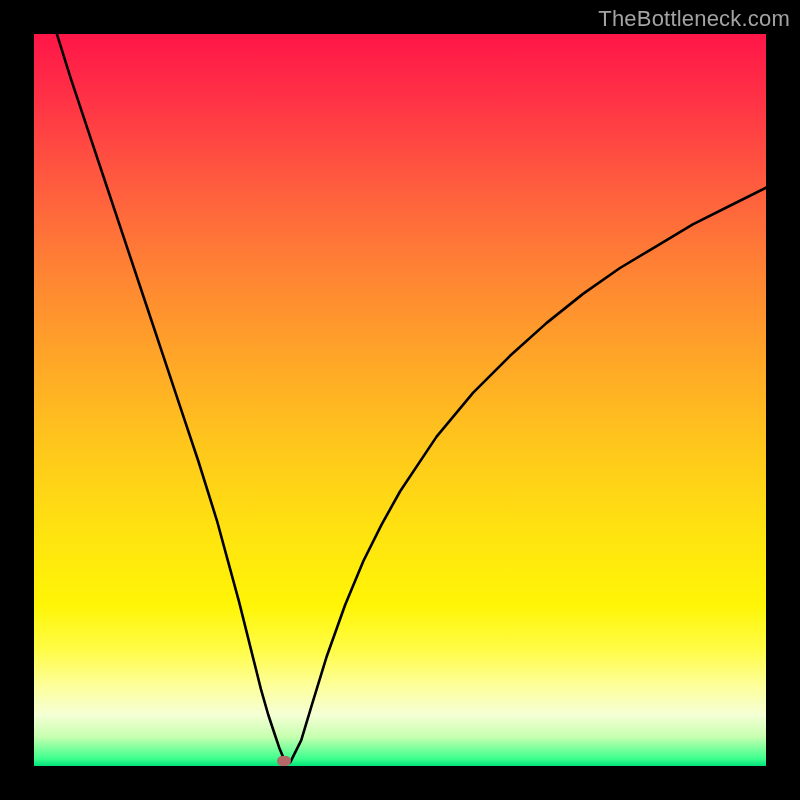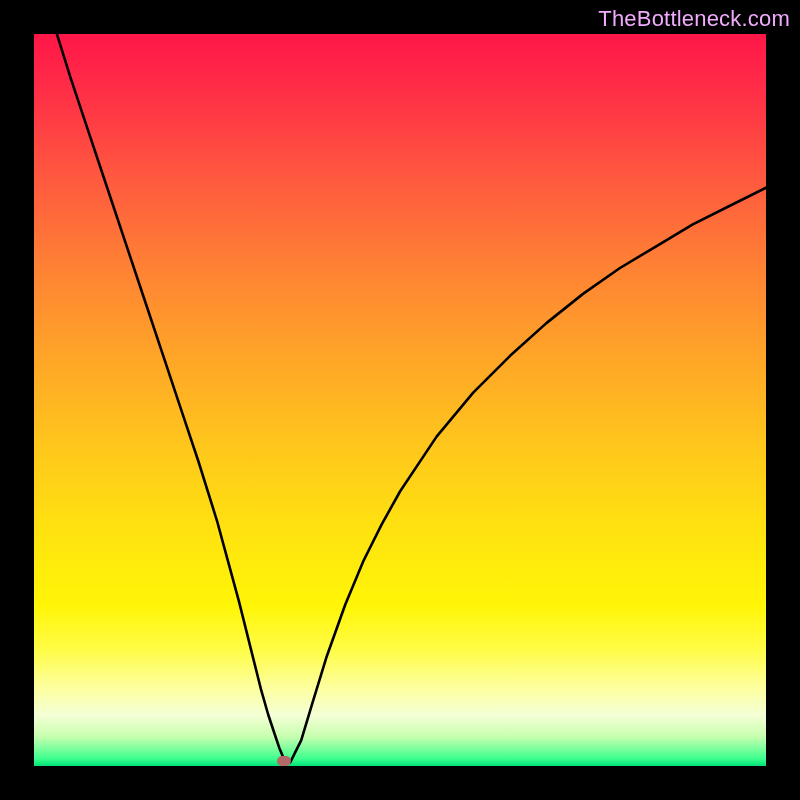--- a/index.html
+++ b/index.html
@@ -41,21 +41,21 @@
       #f5ffd5 93%,
       #c7ffb0 96%,
       #3dff8d 99%,
       #00e27a 100%
     );
   }
   .watermark {
     position: absolute;
     top: 6px;
     right: 10px;
-    color: #f0abfc;
+    color: #a3a3a3;
     font-size: 22px;
     letter-spacing: 0.2px;
     user-select: none;
   }
   svg.curve {
     position: absolute;
     left: 0;
     top: 0;
     width: 732px;
     height: 732px;

